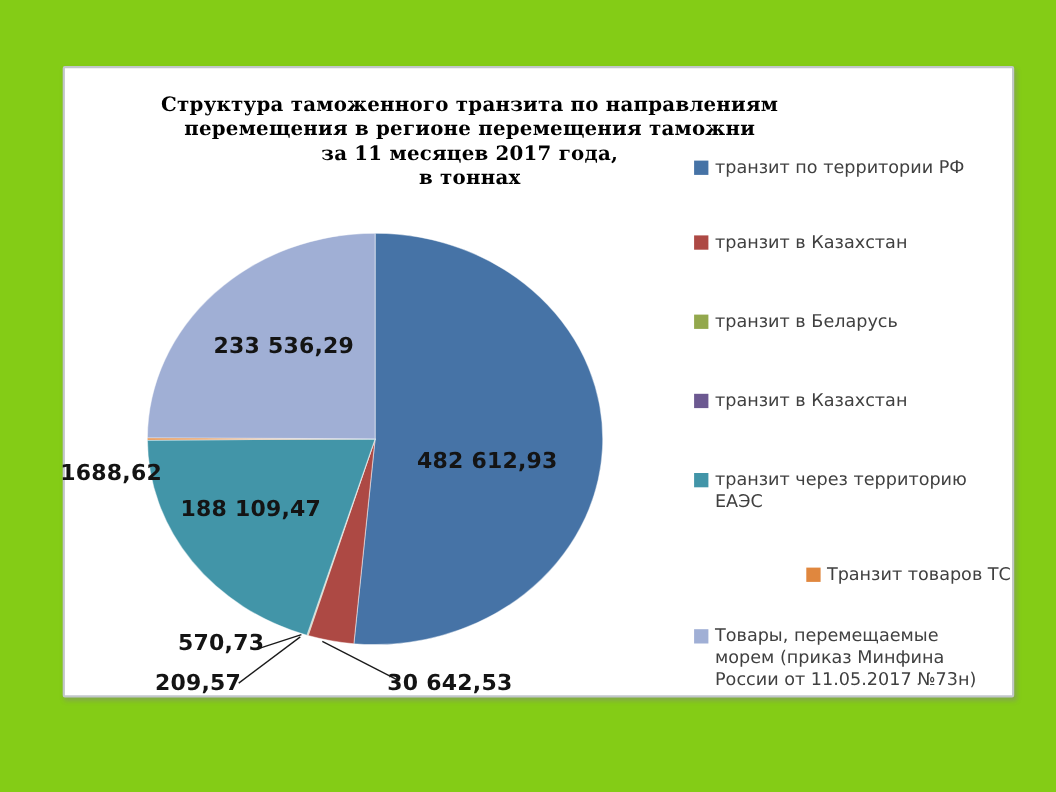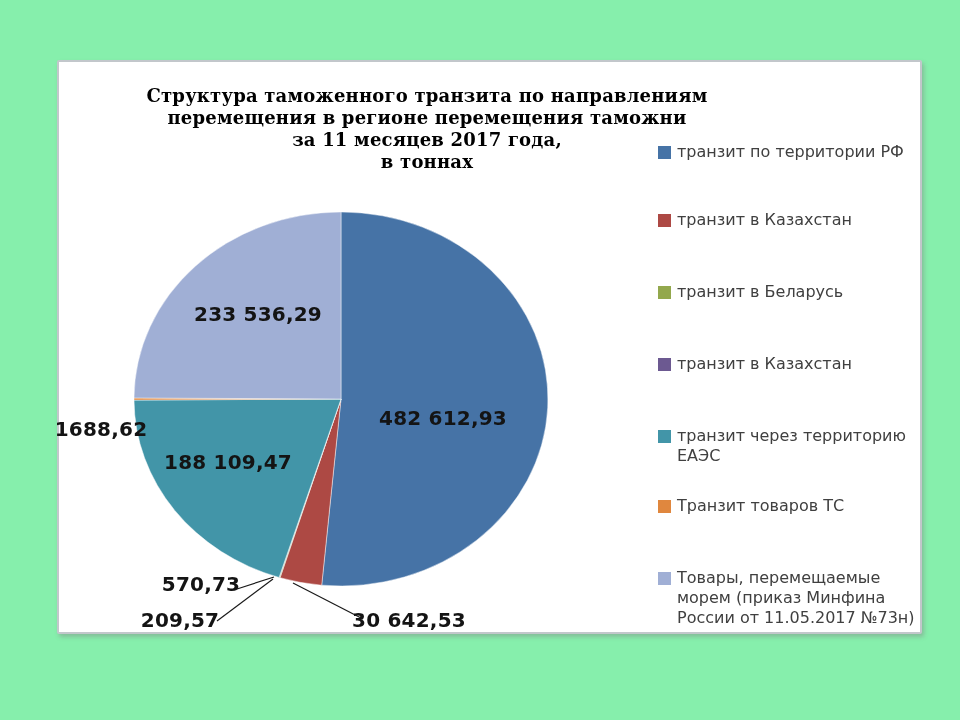--- a/index.html
+++ b/index.html
@@ -1,39 +1,39 @@
 <!DOCTYPE html>
 <html><head>
 <meta charset="utf-8">
 <style>
   html,body{margin:0;padding:0;background:#fff;}
-  .page{position:relative;width:960px;height:720px;background:#86efac;overflow:hidden;
+  .page{position:relative;width:960px;height:720px;background:#84cc16;overflow:hidden;
         font-family:"DejaVu Sans","Liberation Sans",sans-serif;}
   .chart-box{position:absolute;left:57px;top:60px;width:861px;height:570px;
         background:#ffffff;border:2px solid #c2c7cb;border-radius:2px;
         box-shadow:2px 3px 4px rgba(130,130,130,0.45);}
   .chart-title{position:absolute;left:57px;top:85px;width:740px;text-align:center;
         font-family:"DejaVu Serif","Liberation Serif",serif;font-weight:bold;
         font-size:18px;line-height:22px;color:#000;letter-spacing:0.2px;}
   .pie-svg{position:absolute;left:0;top:0;width:960px;height:720px;}
   .leader{stroke:#1a1a1a;stroke-width:1.2;}
   .slice-label{position:absolute;transform:translate(-50%,-50%);
         font-weight:bold;font-size:20px;color:#141414;white-space:nowrap;
         letter-spacing:0.2px;}
   .lbl0{left:443px;top:418px;}
   .lbl1{left:409px;top:620px;}
   .lbl2{left:201px;top:584px;}
   .lbl3{left:180px;top:620px;}
   .lbl4{left:228px;top:462px;}
   .lbl5{left:101px;top:409px;margin-top:20px;}
   .lbl6{left:258px;top:314px;}
   .legend{position:absolute;left:631px;top:0;width:288px;height:720px;}
-  .legend-item{position:absolute;left:0;display:flex;align-items:flex-start;width:288px;margin-left:27px;}
+  .legend-item{position:absolute;left:0;display:flex;align-items:flex-start;width:288px;}
   .li0{top:142px;} .li1{top:210px;} .li2{top:282px;} .li3{top:354px;}
-  .li4{top:426px;} .li5{top:496px;} .li6{top:568px;}
+  .li4{top:426px;} .li5{top:512px;justify-content:flex-end;} .li6{top:568px;}
   .legend-swatch{flex:0 0 13px;width:13px;height:13px;margin:4px 6px 0 0;}
   .legend-label{font-size:16px;line-height:20px;color:#404040;white-space:pre-line;}
 </style>
 </head>
 <body>
 
 <div class="page">
 
   <div class="chart-box"></div>
 

